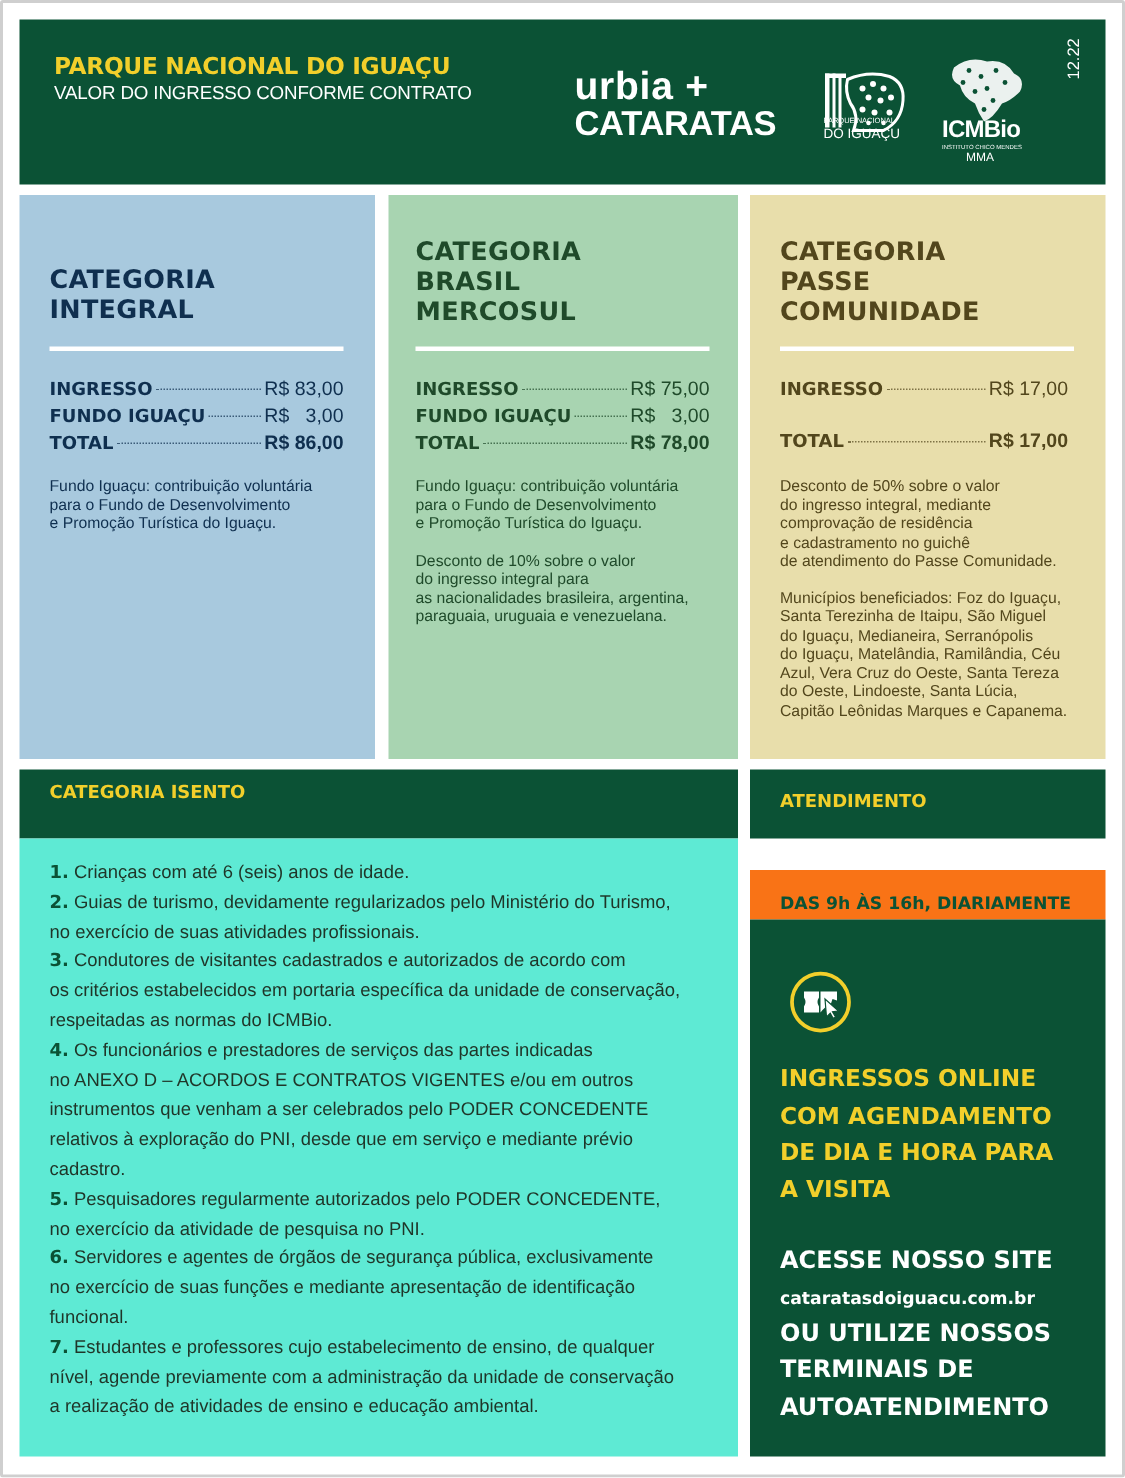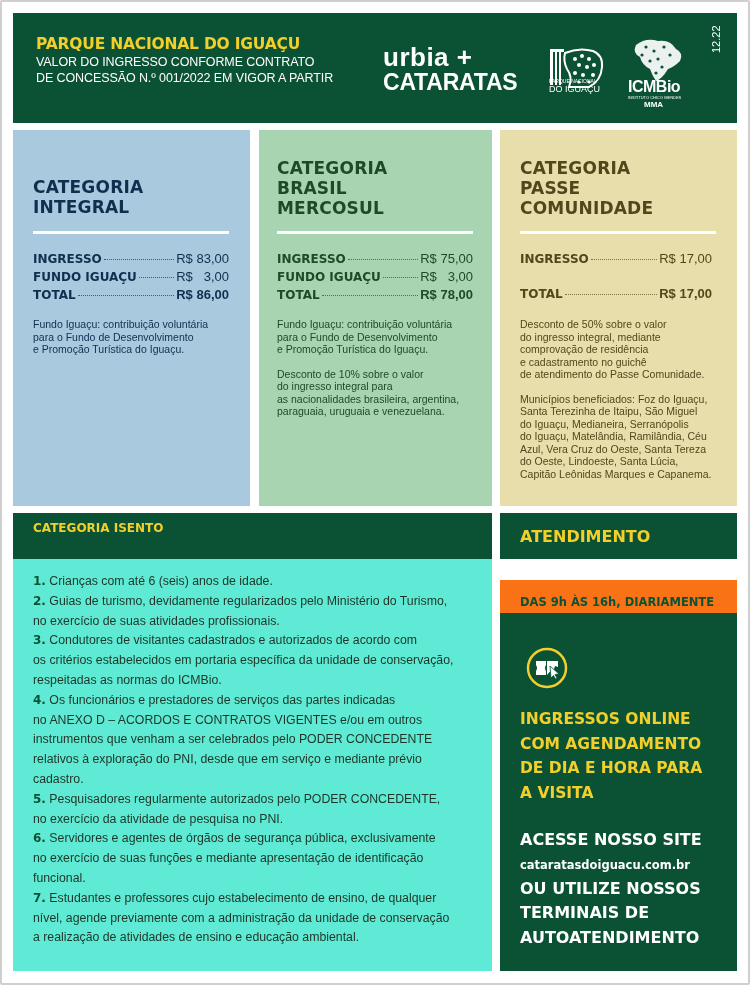--- a/index.html
+++ b/index.html
@@ -16,21 +16,21 @@
   .brand .b1 { font-size: 26px; letter-spacing: 0.5px; }
   .brand .b2 { font-size: 23px; letter-spacing: -0.2px; }
   .logo-pni { position: absolute; left: 536px; top: 24px; width: 56px; height: 62px; }
   .logo-pni-text { position: absolute; left: 536px; top: 65px; width: 60px; color: #fff; font-family: "Liberation Sans", sans-serif; text-align: left; }
   .logo-pni-text .t1 { font-size: 5px; line-height: 6px; }
   .logo-pni-text .t2 { font-size: 9px; line-height: 10px; font-weight: normal; }
   .logo-icm { position: absolute; left: 615px; top: 22px; width: 58px; height: 48px; }
   .logo-icm-text { position: absolute; left: 615px; top: 66px; width: 70px; color: #fff; font-family: "Liberation Sans", sans-serif; }
   .logo-icm-text .t1 { font-size: 16px; font-weight: bold; line-height: 16px; letter-spacing: -0.5px; }
   .logo-icm-text .t2 { font-size: 4px; line-height: 5px; }
-  .logo-icm-text .t3 { font-size: 8px; font-weight: bold; line-height: 9px; padding-left: 16px; }
+  .logo-icm-text .t3 { font-size: 8px; font-weight: normal; line-height: 9px; padding-left: 16px; }
   .version { position: absolute; left: 697px; top: 14px; color: #ffffff; font-family: "Liberation Sans", sans-serif; font-size: 11px; transform: rotate(-90deg); transform-origin: left top; top: 40px; }
 
   
   .card { top: 130px; height: 376px; }
   .card-blue { left: 13px; width: 237px; background: #a8c9de; color: #0f2f4f; }
   .card-green { left: 259px; width: 233px; background: #a8d4b1; color: #1f4a2a; }
   .card-yellow { left: 500px; width: 237px; background: #e8deab; color: #52461c; }
   .card-title { position: absolute; left: 20px; font-family: "DejaVu Sans", sans-serif; font-weight: bold; font-size: 17px; line-height: 20px; letter-spacing: 0.2px; }
   .card-rule { position: absolute; left: 20px; height: 3px; background: #ffffff; }
   .price-table { position: absolute; left: 20px; font-size: 12px; line-height: 17px; }
@@ -46,42 +46,41 @@
   .isento-head { left: 13px; top: 513px; width: 479px; height: 46px; background: #0b5235; }
   .isento-title { position: absolute; left: 20px; top: 8px; color: #f2cf2b; font-family: "DejaVu Sans", sans-serif; font-weight: bold; font-size: 12px; }
   .isento-body { left: 13px; top: 559px; width: 479px; height: 412px; background: #5eead4; }
   .isento-list { position: absolute; left: 20px; top: 13px; width: 450px; font-family: "Liberation Sans", sans-serif; font-size: 12.3px; line-height: 19.8px; color: #1f3528; }
   .isento-item { display: block; }
   .isento-num { font-weight: bold; color: #0b5235; font-family: "DejaVu Sans", sans-serif; font-size: 12px; }
   .isento-text { white-space: pre-line; }
 
   
   .atend-head { left: 500px; top: 513px; width: 237px; height: 46px; background: #0b5235; }
-  .atend-title { position: absolute; left: 20px; top: 14px; color: #f2cf2b; font-family: "DejaVu Sans", sans-serif; font-weight: bold; font-size: 16px; }
+  .atend-title { position: absolute; left: 20px; top: 14px; color: #f2cf2b; font-family: "DejaVu Sans", sans-serif; font-weight: bold; font-size: 12px; }
   .atend-body { left: 500px; top: 580px; width: 237px; height: 33px; background: #f97316; }
   .atend-hours { position: absolute; left: 20px; top: 15px; color: #0b5235; font-family: "DejaVu Sans", sans-serif; font-weight: bold; font-size: 11.5px; }
 
   
   .online { left: 500px; top: 613px; width: 237px; height: 358px; background: #0b5235; }
   .ticket-icon { position: absolute; left: 26px; top: 34px; width: 42px; height: 42px; }
   .online-headline { position: absolute; left: 20px; top: 94px; width: 210px; color: #f2cf2b; font-family: "DejaVu Sans", sans-serif; font-weight: bold; font-size: 15.5px; line-height: 24.5px; white-space: pre-line; }
   .online-cta { position: absolute; left: 20px; top: 215px; color: #ffffff; font-family: "DejaVu Sans", sans-serif; font-weight: bold; font-size: 16px; line-height: 24.5px; }
   .online-url { display: block; font-size: 11.5px; line-height: 24px; }
   .online-cta2 { white-space: pre-line; display: block; }
 </style>
 </head>
 <body>
 
 <div class="frame"></div>
 
 <div class="abs header">
   <div class="h-title">PARQUE NACIONAL DO IGUAÇU</div>
   <div class="h-sub">
     <div>VALOR DO INGRESSO CONFORME CONTRATO</div>
-    <div>DE CONCESSÃO N.º 001/2022 EM VIGOR A PARTIR</div>
   </div>
   <div class="brand">
     <div class="b1">urbia +</div>
     <div class="b2">CATARATAS</div>
   </div>
 
   <svg class="logo-pni" viewBox="0 0 56 42">
     <rect x="1" y="2" width="3" height="36" fill="#fff"></rect>
     <rect x="6" y="2" width="2" height="36" fill="#fff"></rect>
     <rect x="10" y="4" width="2" height="34" fill="#fff"></rect>

